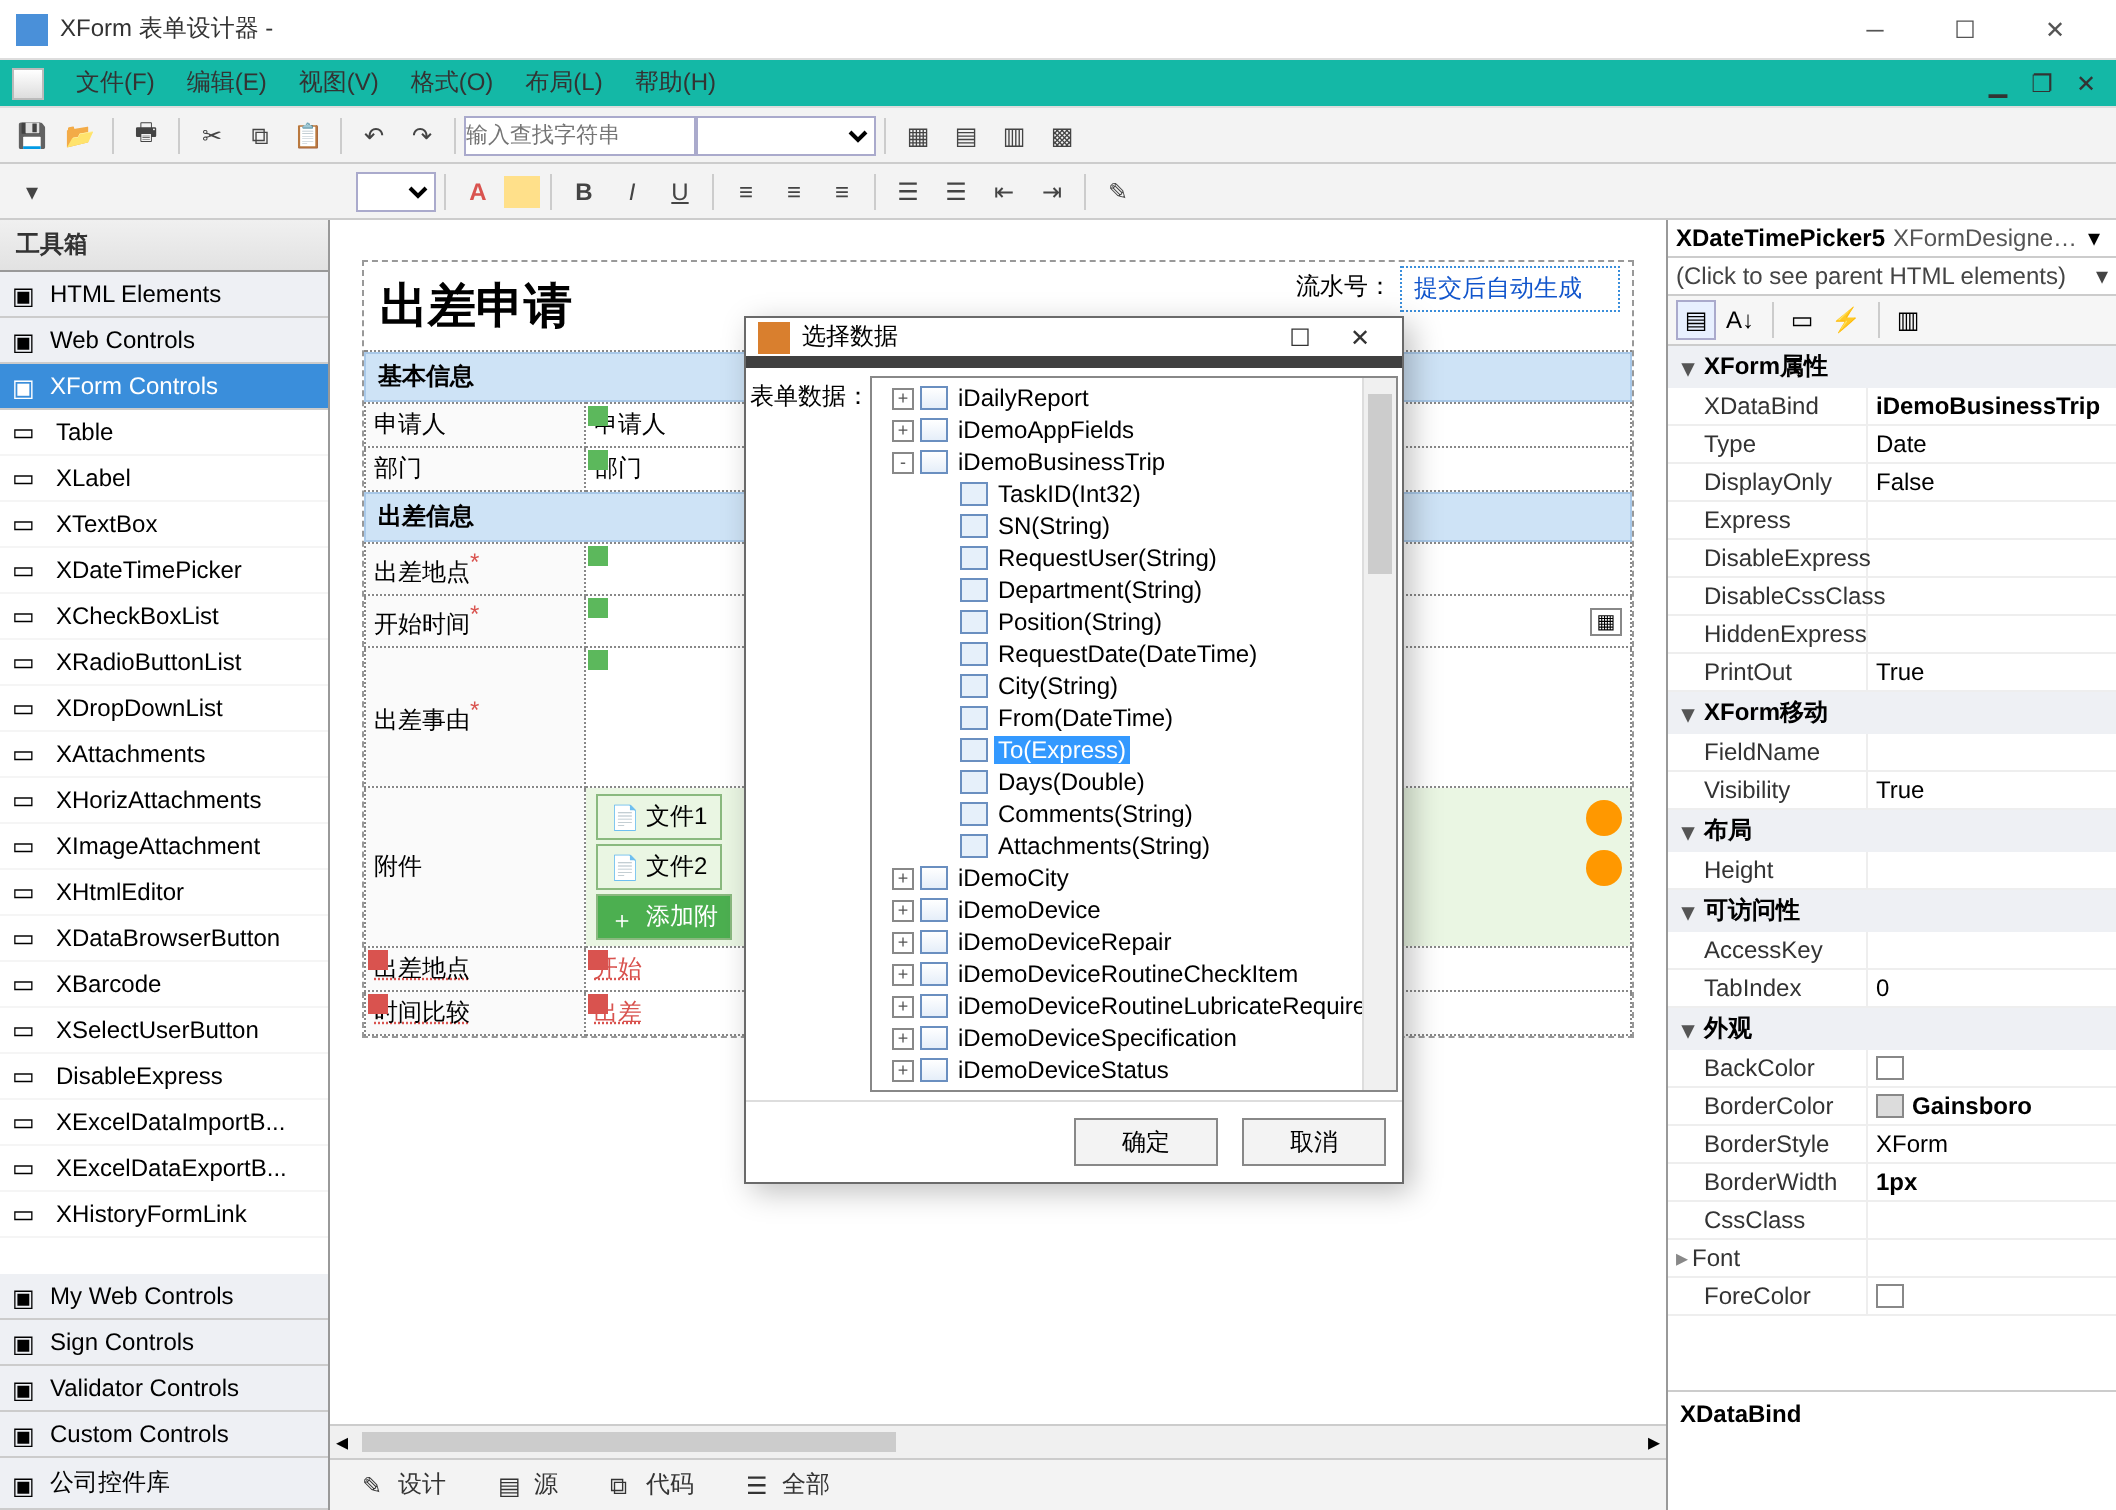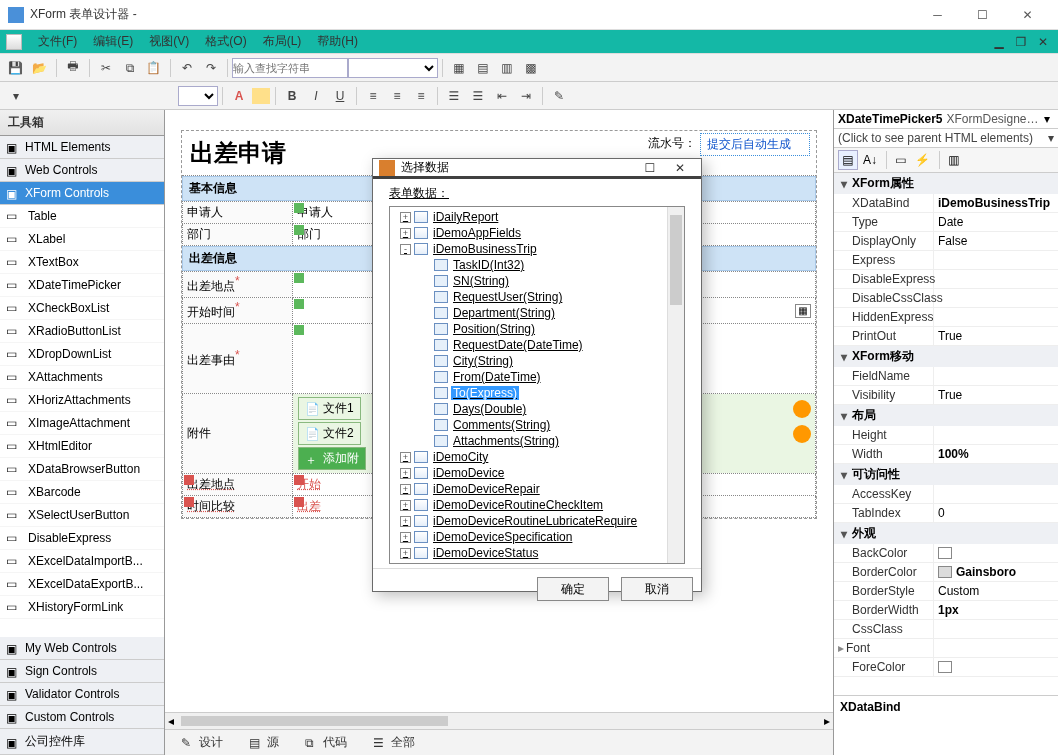--- a/index.html
+++ b/index.html
@@ -82,25 +82,25 @@
 .prop-row { display: flex; border-bottom: 1px solid #eee; }
 .prop-row .pn { width: 100px; padding: 2px 4px 2px 18px; color: #333; border-right: 1px solid #eee; }
 .prop-row .pv { flex: 1; padding: 2px 4px; color: #000; display: flex; align-items: center; }
 .prop-row .pv.bold { font-weight: bold; }
 .swatch { width: 14px; height: 12px; border: 1px solid #888; margin-right: 4px; display: inline-block; }
 .prop-desc { border-top: 1px solid #ccc; padding: 4px 6px; height: 60px; }
 .prop-desc .dn { font-weight: bold; }
 
 
 .modal { position: absolute; left: 372px; top: 158px; width: 330px; height: 434px; background: #fff; border: 1px solid #6a6a6a; box-shadow: 4px 4px 14px rgba(0,0,0,0.25); display: flex; flex-direction: column; }
-.modal .mtitle { height: 28px; display: flex; align-items: center; padding: 0 6px; background: #fff; border-bottom: 3px solid #404040; }
+.modal .mtitle { height: 28px; display: flex; align-items: center; padding: 0 6px; background: #fff; border-bottom: 6px solid #404040; }
 .modal .mtitle .mico { width: 16px; height: 16px; background: #d97f2e; margin-right: 6px; }
 .modal .mtitle .mt { flex: 1; }
 .modal .mtitle .mbtn { width: 30px; text-align: center; color: #333; }
-.modal .mbody { flex: 1; padding: 4px 16px; display: flex; flex-direction: column; text-decoration: underline; }
+.modal .mbody { flex: 1; padding: 4px 2px; display: flex; flex-direction: row; }
 .modal .mlabel { padding: 2px 0 4px 0; }
 .modal .tree { flex: 1; border: 1px solid #888; overflow-y: auto; padding: 2px; background: #fff; position: relative; }
 .tree-sb { position: absolute; right: 0; top: 0; width: 17px; height: 100%; background: #f0f0f0; border-left: 1px solid #ddd; }
 .tree-sb .thumb { position: absolute; left: 2px; top: 8px; width: 12px; height: 90px; background: #ccc; }
 .tnode { display: flex; align-items: center; height: 16px; white-space: nowrap; }
 .tnode .tind { display: inline-block; }
 .tnode .texp { width: 11px; height: 11px; border: 1px solid #888; display: inline-flex; align-items: center; justify-content: center; font-size: 9px; line-height: 9px; margin-right: 3px; color: #555; background: #fff; }
 .tnode .texp.none { border: none; }
 .tnode .tico { width: 14px; height: 12px; margin-right: 3px; display: inline-block; }
 .tnode .tlabel { padding: 0 2px; }
@@ -475,24 +475,20 @@
           <div class="pv">True</div>
         </div>
         <div class="prop-cat">
           <span class="exp">▾</span>
           <span>布局</span>
         </div>
         <div class="prop-row">
           <div class="pn">Height</div>
           <div class="pv"></div>
         </div>
-        <div class="prop-row">
-          <div class="pn">Width</div>
-          <div class="pv bold">100%</div>
-        </div>
         <div class="prop-cat">
           <span class="exp">▾</span>
           <span>可访问性</span>
         </div>
         <div class="prop-row">
           <div class="pn">AccessKey</div>
           <div class="pv"></div>
         </div>
         <div class="prop-row">
           <div class="pn">TabIndex</div>
@@ -507,21 +503,21 @@
           <div class="pv">
             <span class="swatch" style="background:#ffffff"></span>
           </div>
         </div>
         <div class="prop-row">
           <div class="pn">BorderColor</div>
           <div class="pv bold"><span class="swatch" style="background:#dcdcdc"></span>Gainsboro</div>
         </div>
         <div class="prop-row">
           <div class="pn">BorderStyle</div>
-          <div class="pv">Custom</div>
+          <div class="pv">XForm</div>
         </div>
         <div class="prop-row">
           <div class="pn">BorderWidth</div>
           <div class="pv bold">1px</div>
         </div>
         <div class="prop-row">
           <div class="pn">CssClass</div>
           <div class="pv"></div>
         </div>
         <div class="prop-row">

